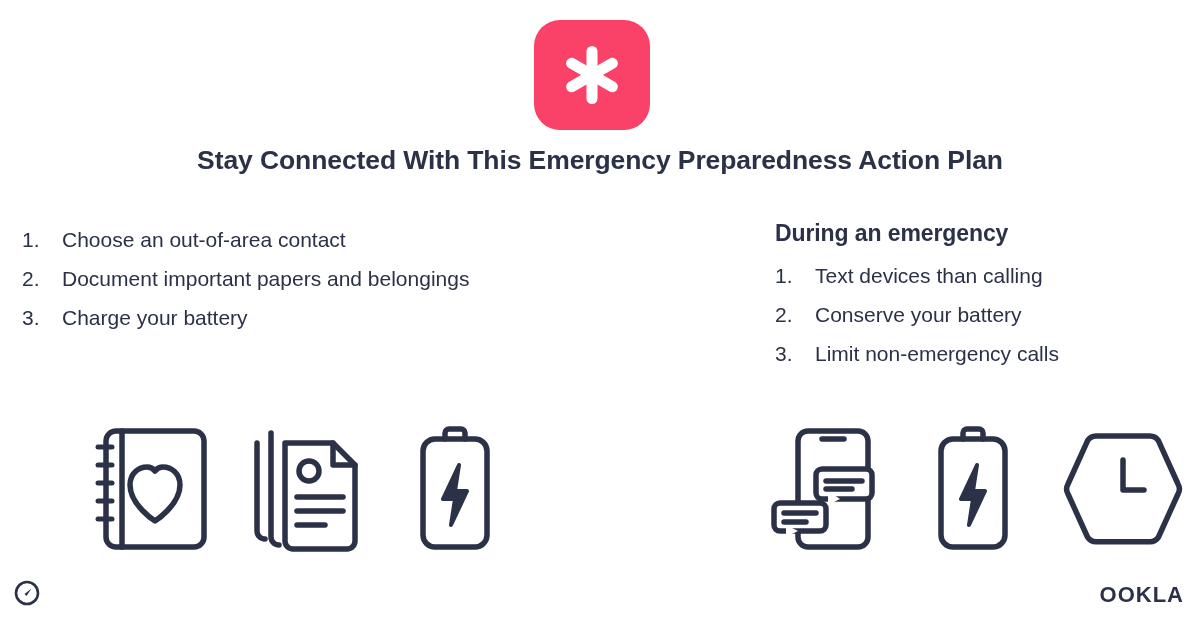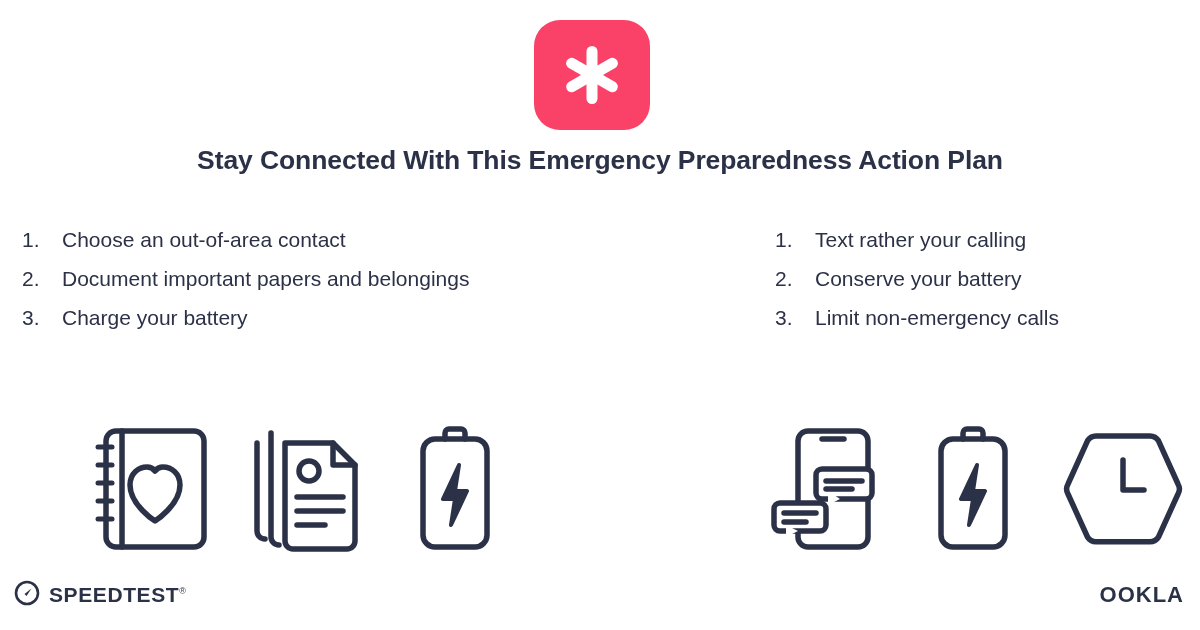--- a/index.html
+++ b/index.html
@@ -158,22 +158,23 @@
 
   <div class="col col-left">
     <ol class="items">
       <li>Choose an out-of-area contact</li>
       <li>Document important papers and belongings</li>
       <li>Charge your battery</li>
     </ol>
   </div>
 
   <div class="col col-right">
+    <div class="col-head">During an emergency</div>
     <ol class="items">
-      <li>Text rather your calling</li>
+      <li>Text devices than calling</li>
       <li>Conserve your battery</li>
       <li>Limit non-emergency calls</li>
     </ol>
   </div>
 
   <div class="icon-row icon-row-left">
 
     <div class="icon-slot">
       <span>
         <svg width="122" height="128" viewBox="0 0 122 128" fill="none" stroke="#2b3147" stroke-width="5.5" stroke-linecap="round" stroke-linejoin="round">
@@ -256,20 +257,19 @@
     </div>
   </div>
 
   <div class="footer-left">
     <span>
       <svg width="26" height="26" viewBox="0 0 26 26" fill="none">
         <circle cx="13" cy="13" r="11" stroke="#2b3147" stroke-width="2.6"></circle>
         <path d="M17.5 8.5 L10.5 14 L12.5 16 Z" fill="#2b3147"></path>
       </svg>
     </span>
-    <span class="brand-text"><span>SPEEDTEST</span><span class="brand-tm">®</span></span>
   </div>
 
   <div class="footer-right">
     <span class="ookla-text">OOKLA</span>
   </div>
 
 </div>
 
 </body></html>

